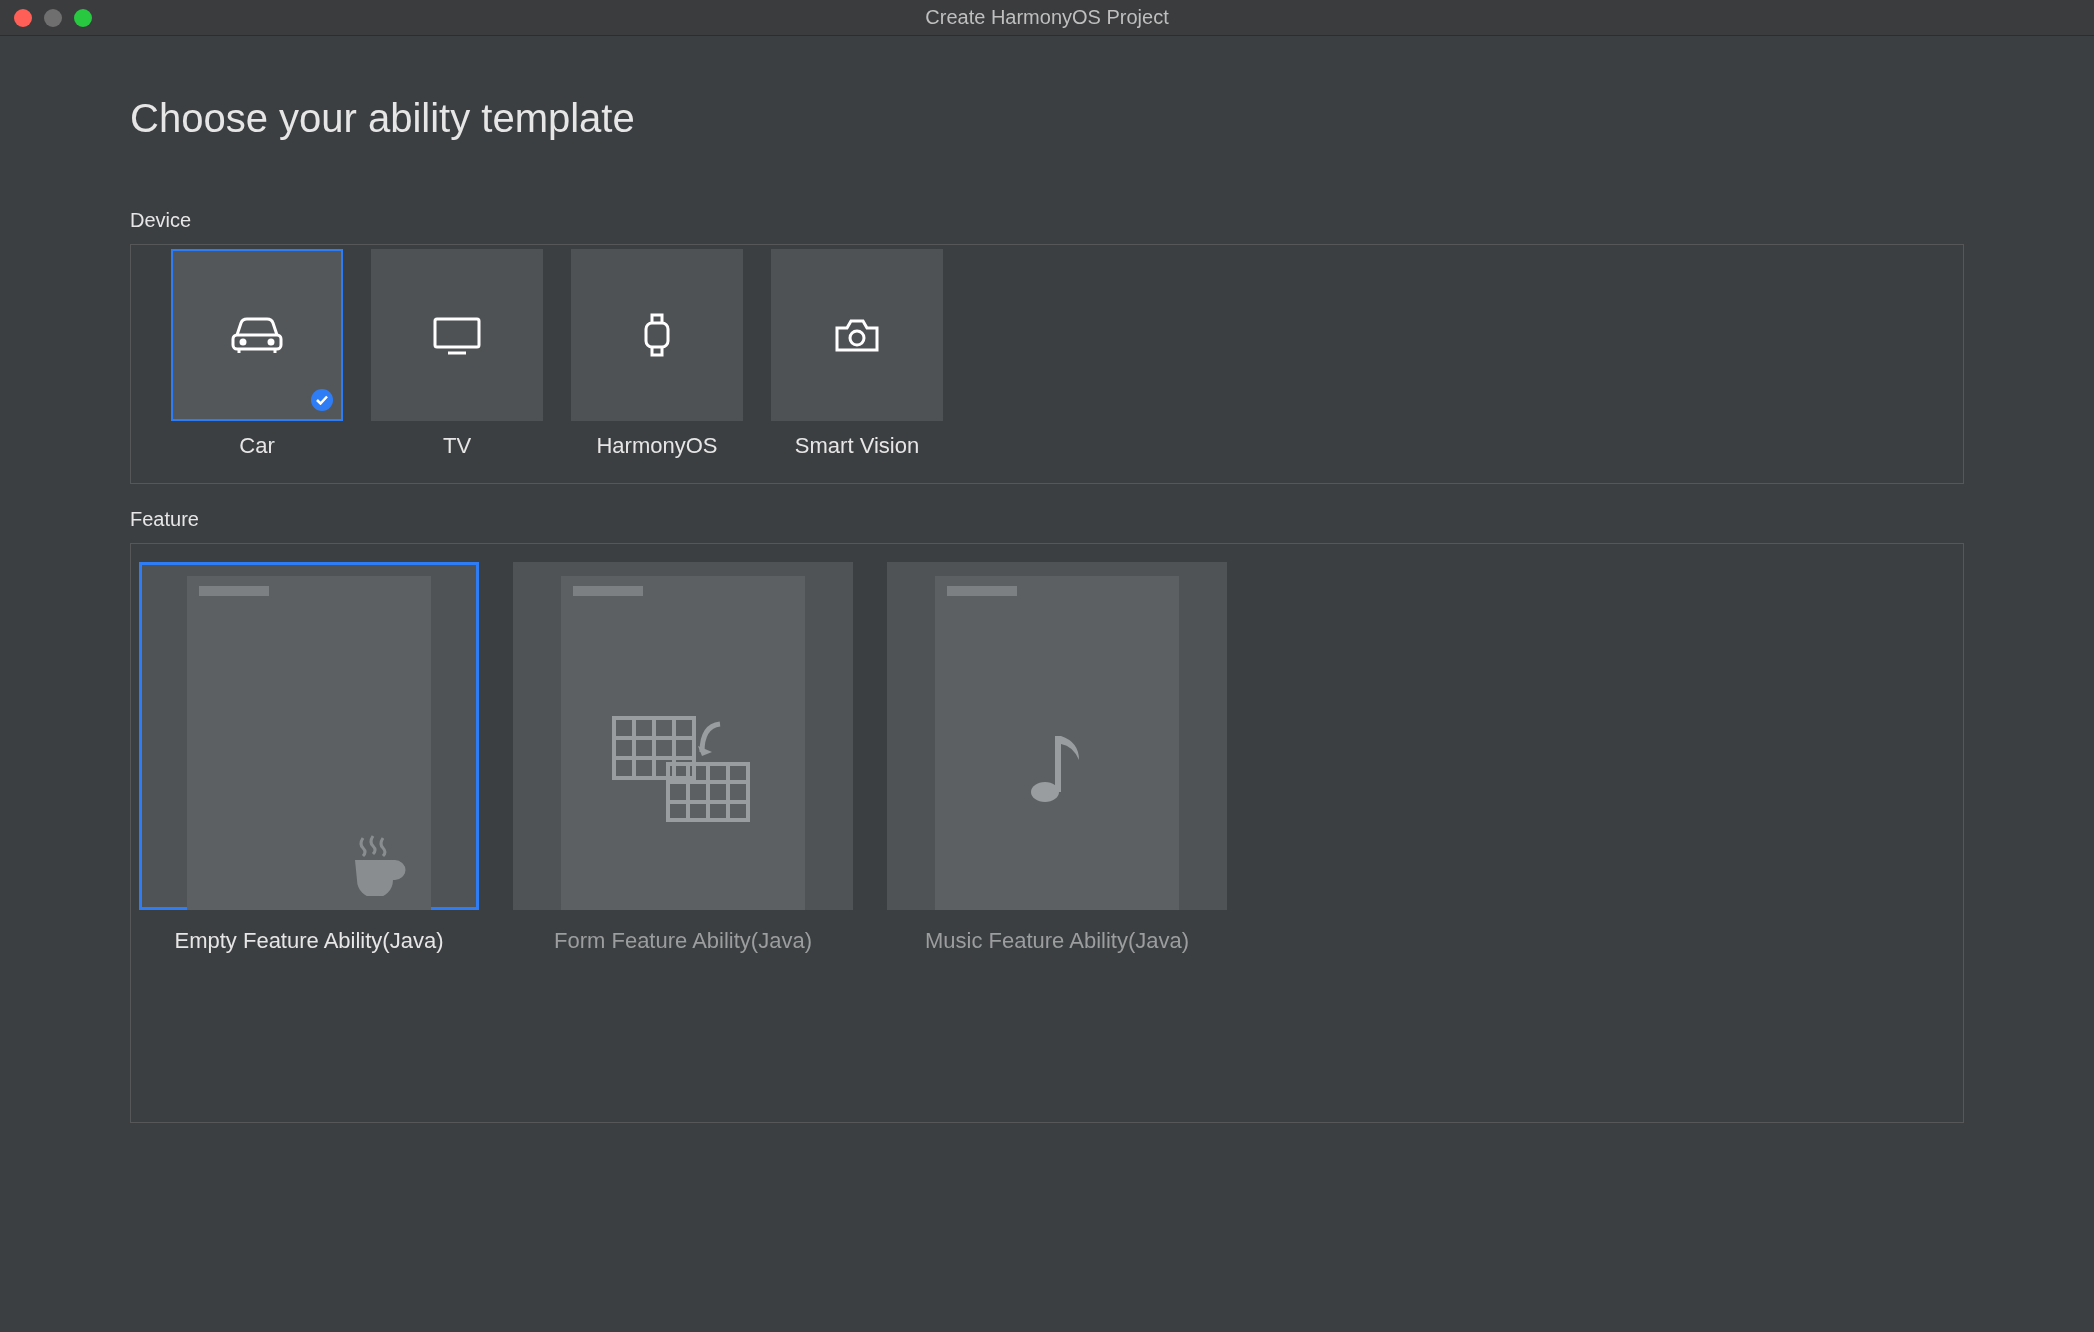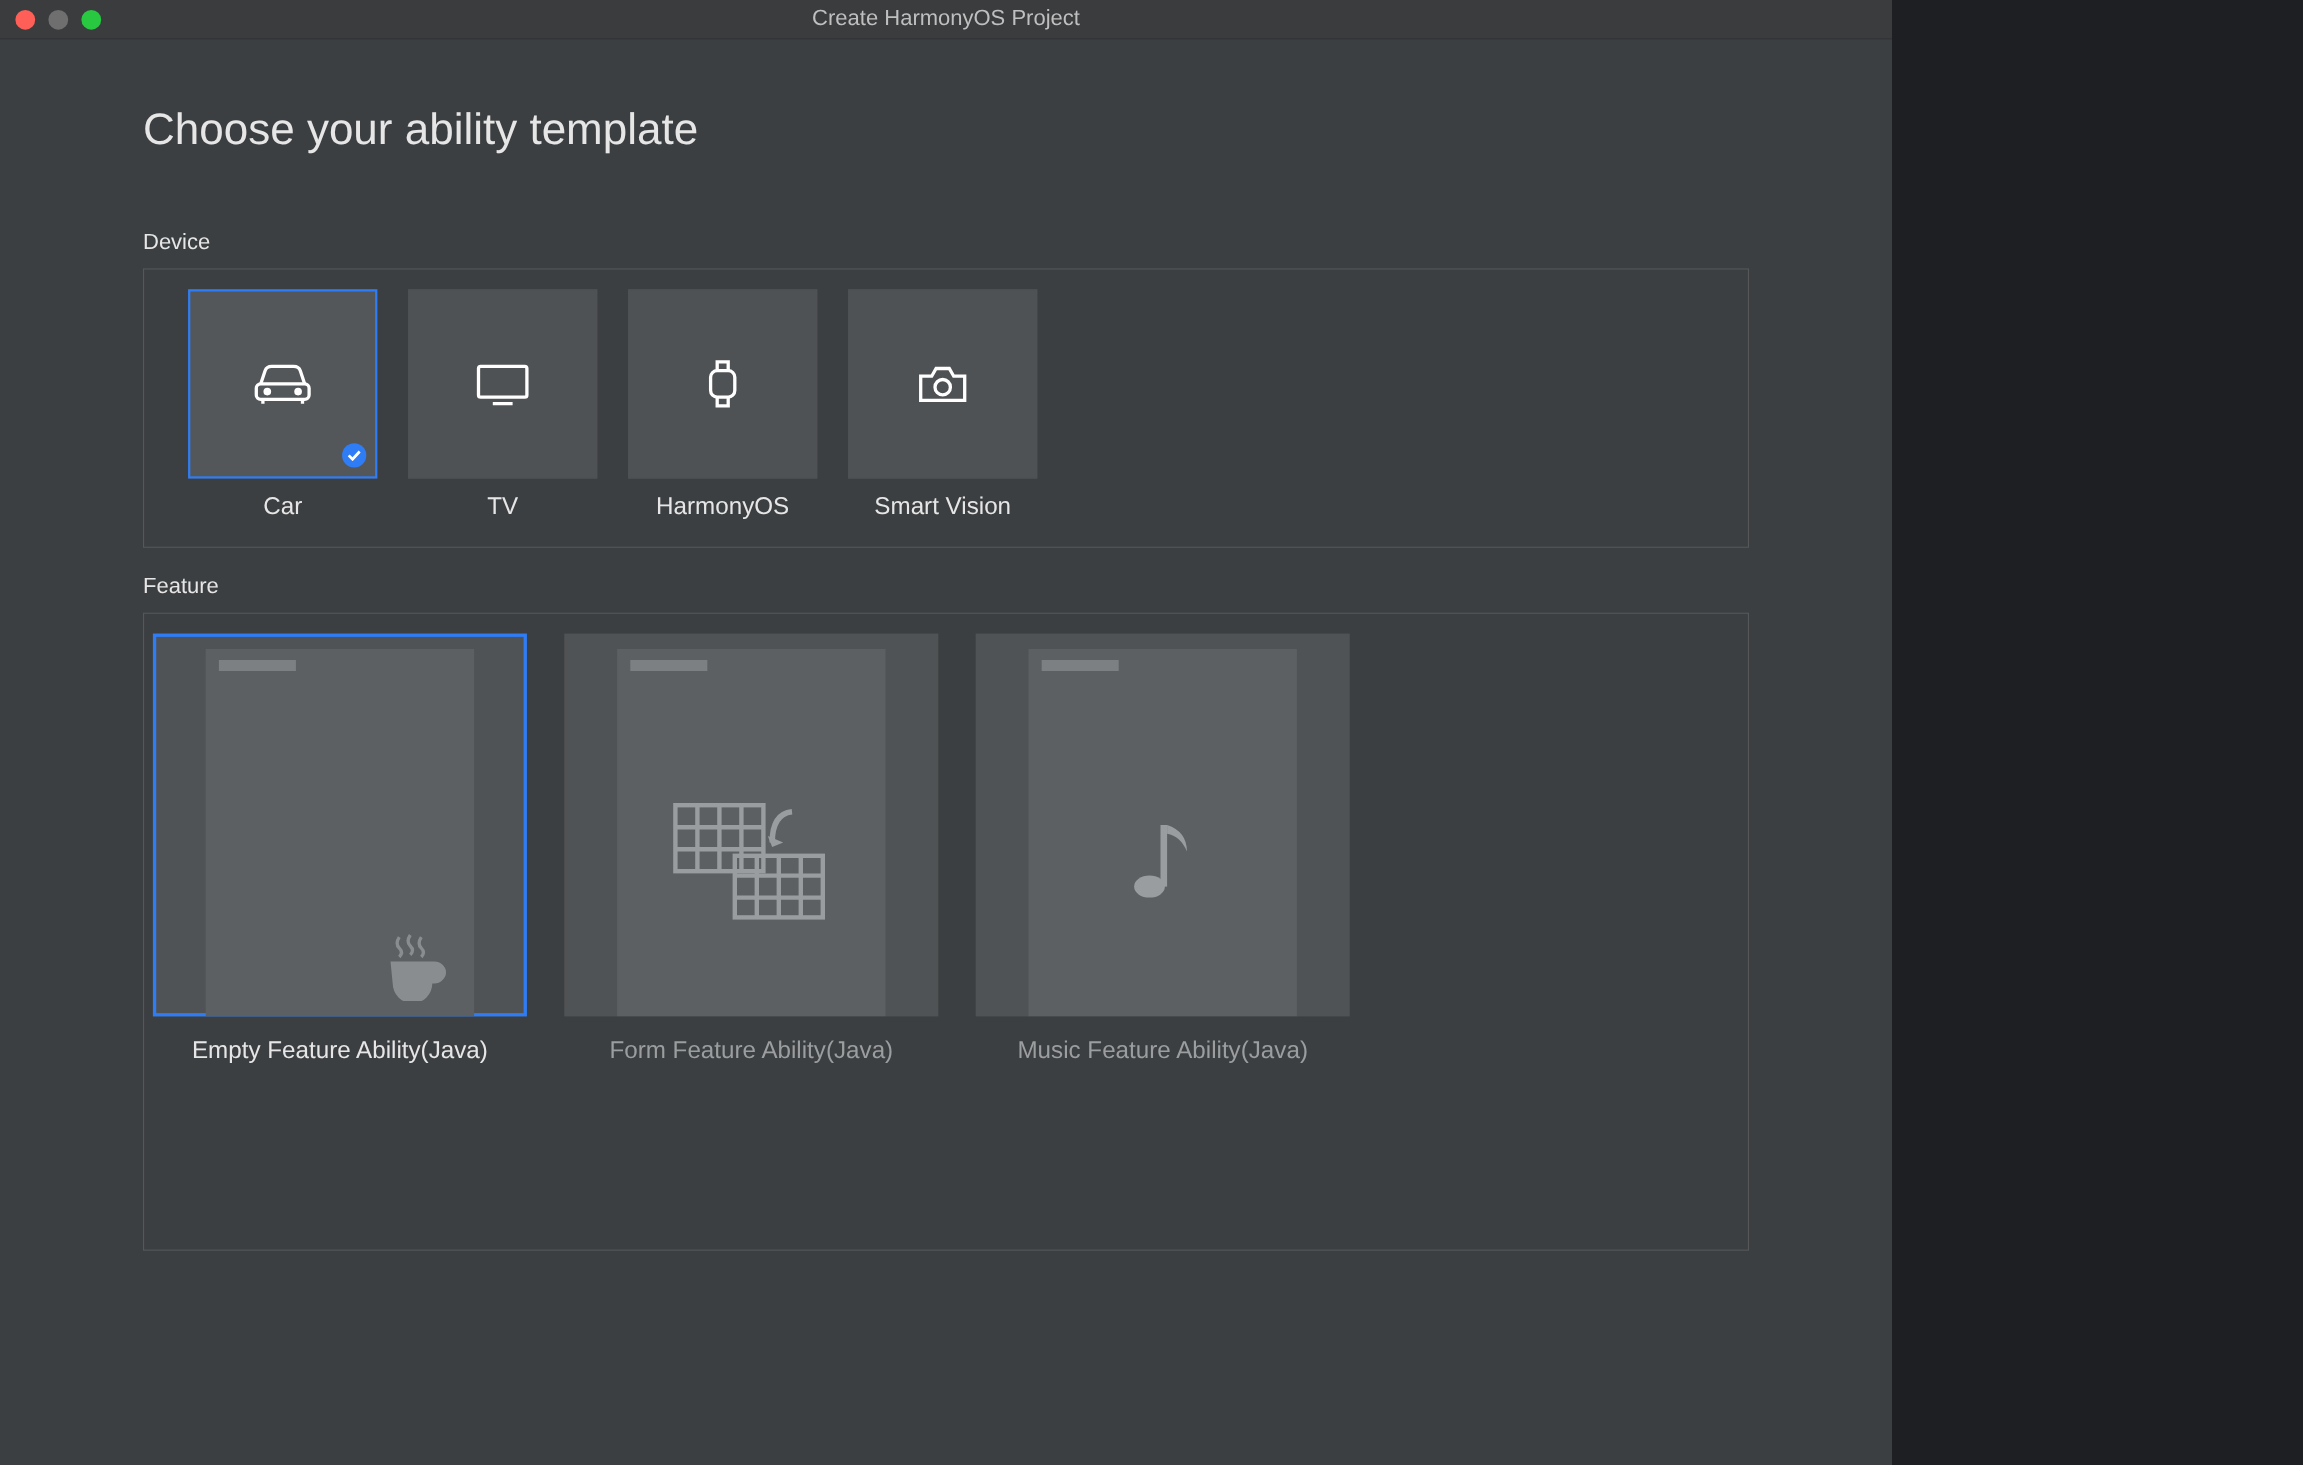--- a/index.html
+++ b/index.html
@@ -5,21 +5,21 @@
   * { box-sizing: border-box; margin: 0; padding: 0; }
   body {
     font-family: -apple-system, "Helvetica Neue", Arial, sans-serif;
     background: #1e1f22;
     color: #dfe1e5;
     width: 2094px;
     height: 1332px;
     overflow: hidden;
   }
   .window {
-    width: 1720px;
+    width: 2094px;
     height: 1332px;
     background: #22c55e;
     display: flex;
     flex-direction: column;
   }
   .titlebar {
     height: 36px;
     background: #3a3c3e;
     display: flex;
     align-items: center;
@@ -57,21 +57,21 @@
     margin-bottom: 68px;
   }
   .section-label {
     font-size: 20px;
     font-weight: 400;
     color: #e6e6e6;
     margin-bottom: 12px;
   }
   .panel {
     border: 1px solid #555759;
-    padding: 18px 40px 24px 40px;
+    padding: 4px 40px 24px 40px;
     margin-bottom: 24px;
   }
   .device-row {
     display: flex;
     gap: 28px;
   }
   .device-item {
     display: flex;
     flex-direction: column;
     align-items: center;

